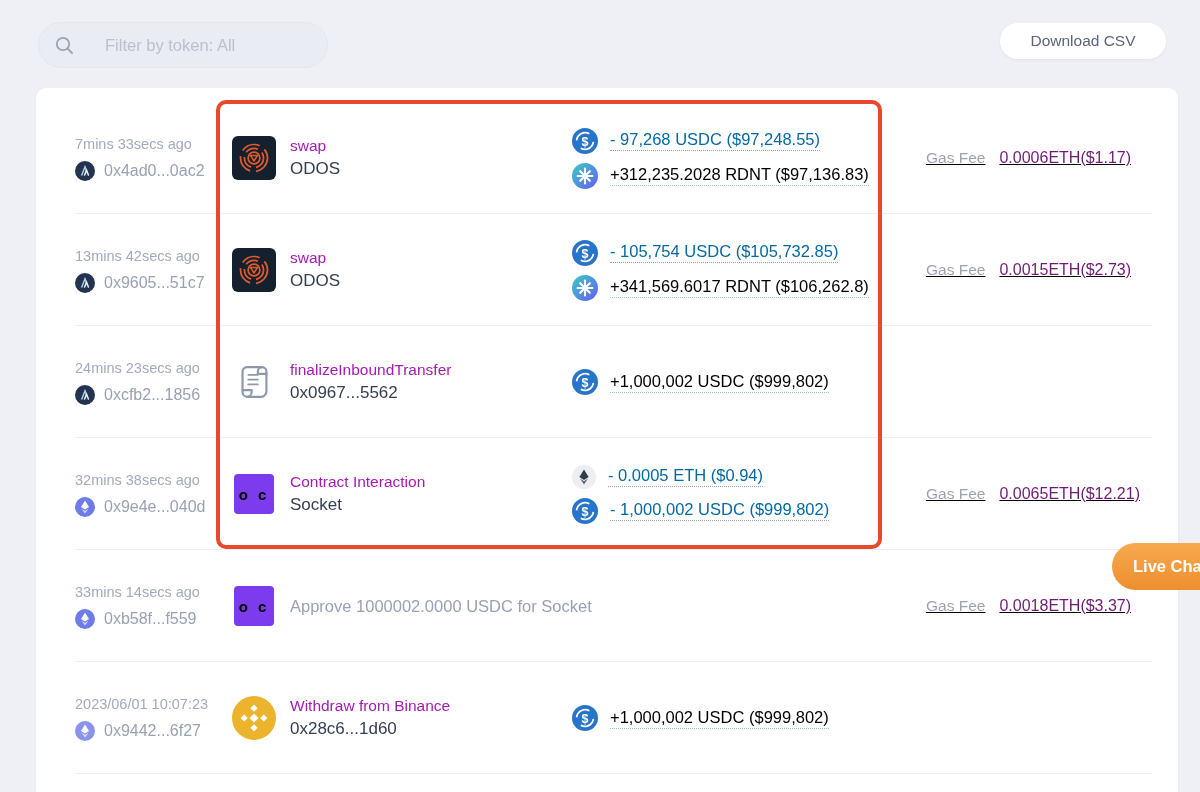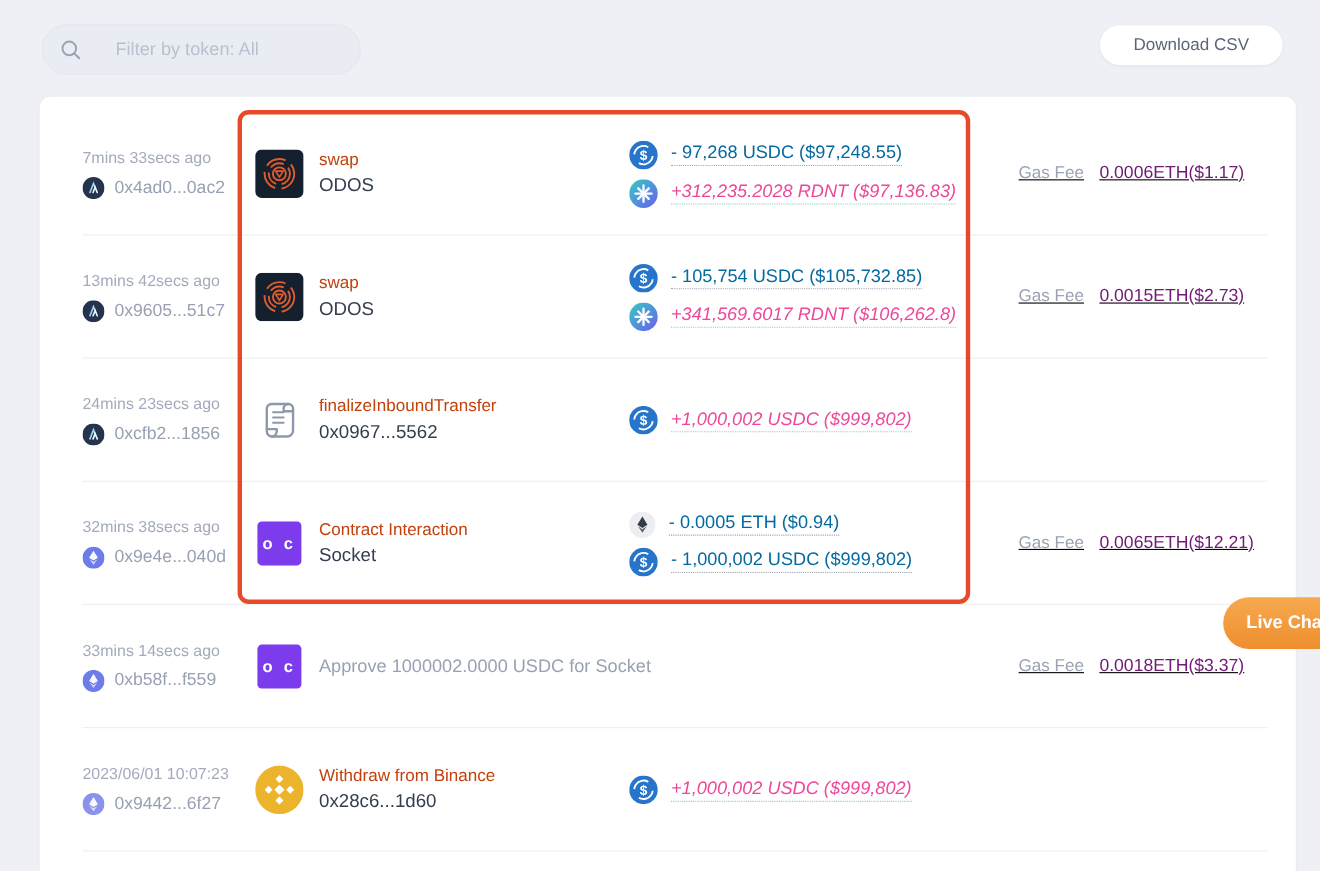--- a/index.html
+++ b/index.html
@@ -30,33 +30,33 @@
     height:1px; background:#eceef2; }
 
   .col-time { width:196px; padding-left:39px; flex:none; }
   .time { font-size:14.5px; color:#a2aabb; margin-bottom:9px; white-space:nowrap; }
   .hashline { display:flex; align-items:center; gap:9px; }
   .hashline svg { flex:none; display:block; }
   .hash { font-size:16px; color:#98a1b3; text-decoration:none; white-space:nowrap; }
 
   .col-action { width:340px; flex:none; display:flex; align-items:center; gap:14px; }
   .act-ic { flex:none; width:44px; height:44px; display:flex; align-items:center; justify-content:center; }
-  .oc-badge { width:40px; height:40px; border-radius:4px; background:#7c3bed; color:#ffffff;
+  .oc-badge { width:40px; height:40px; border-radius:4px; background:#7c3bed; color:#000000;
     display:flex; align-items:center; justify-content:center; font-weight:bold;
     font-size:15px; letter-spacing:3px; }
-  .act1 { font-size:15.5px; color:#c2410c; margin-bottom:4px; white-space:nowrap; }
+  .act1 { font-size:15.5px; color:#a21caf; margin-bottom:4px; white-space:nowrap; }
   .act2 { font-size:17px; color:#343e51; white-space:nowrap; }
   .act-single { font-size:16.5px; color:#98a1b3; white-space:nowrap; }
 
   .col-transfers { width:348px; flex:none; display:flex; flex-direction:column; gap:9px; }
   .transfer { display:flex; align-items:center; gap:12px; }
   .t-ic { flex:none; display:flex; }
   .amount { font-size:16.5px; padding-bottom:1px; white-space:nowrap; }
   .amount.out { color:#0369a1; border-bottom:1.5px dotted #98a1b3; }
-  .amount.in  { color:#ec4899; border-bottom:1.5px dotted #8fd0b6;font-style:italic; }
+  .amount.in  { color:#000000; border-bottom:1.5px dotted #8fd0b6; }
 
   .col-gas { display:flex; align-items:center; gap:14px; padding-left:6px;text-decoration:underline; }
   .gas-label { font-size:15.5px; color:#9aa3b4; white-space:nowrap; }
   .gas-value { font-size:16px; color:#701a75; white-space:nowrap; }
 
   
   .highlight-rect { position:absolute; left:216px; top:100px; width:666px; height:449px;
     border:4px solid #e8492a; border-radius:10px; z-index:5; pointer-events:none; }
 
   

